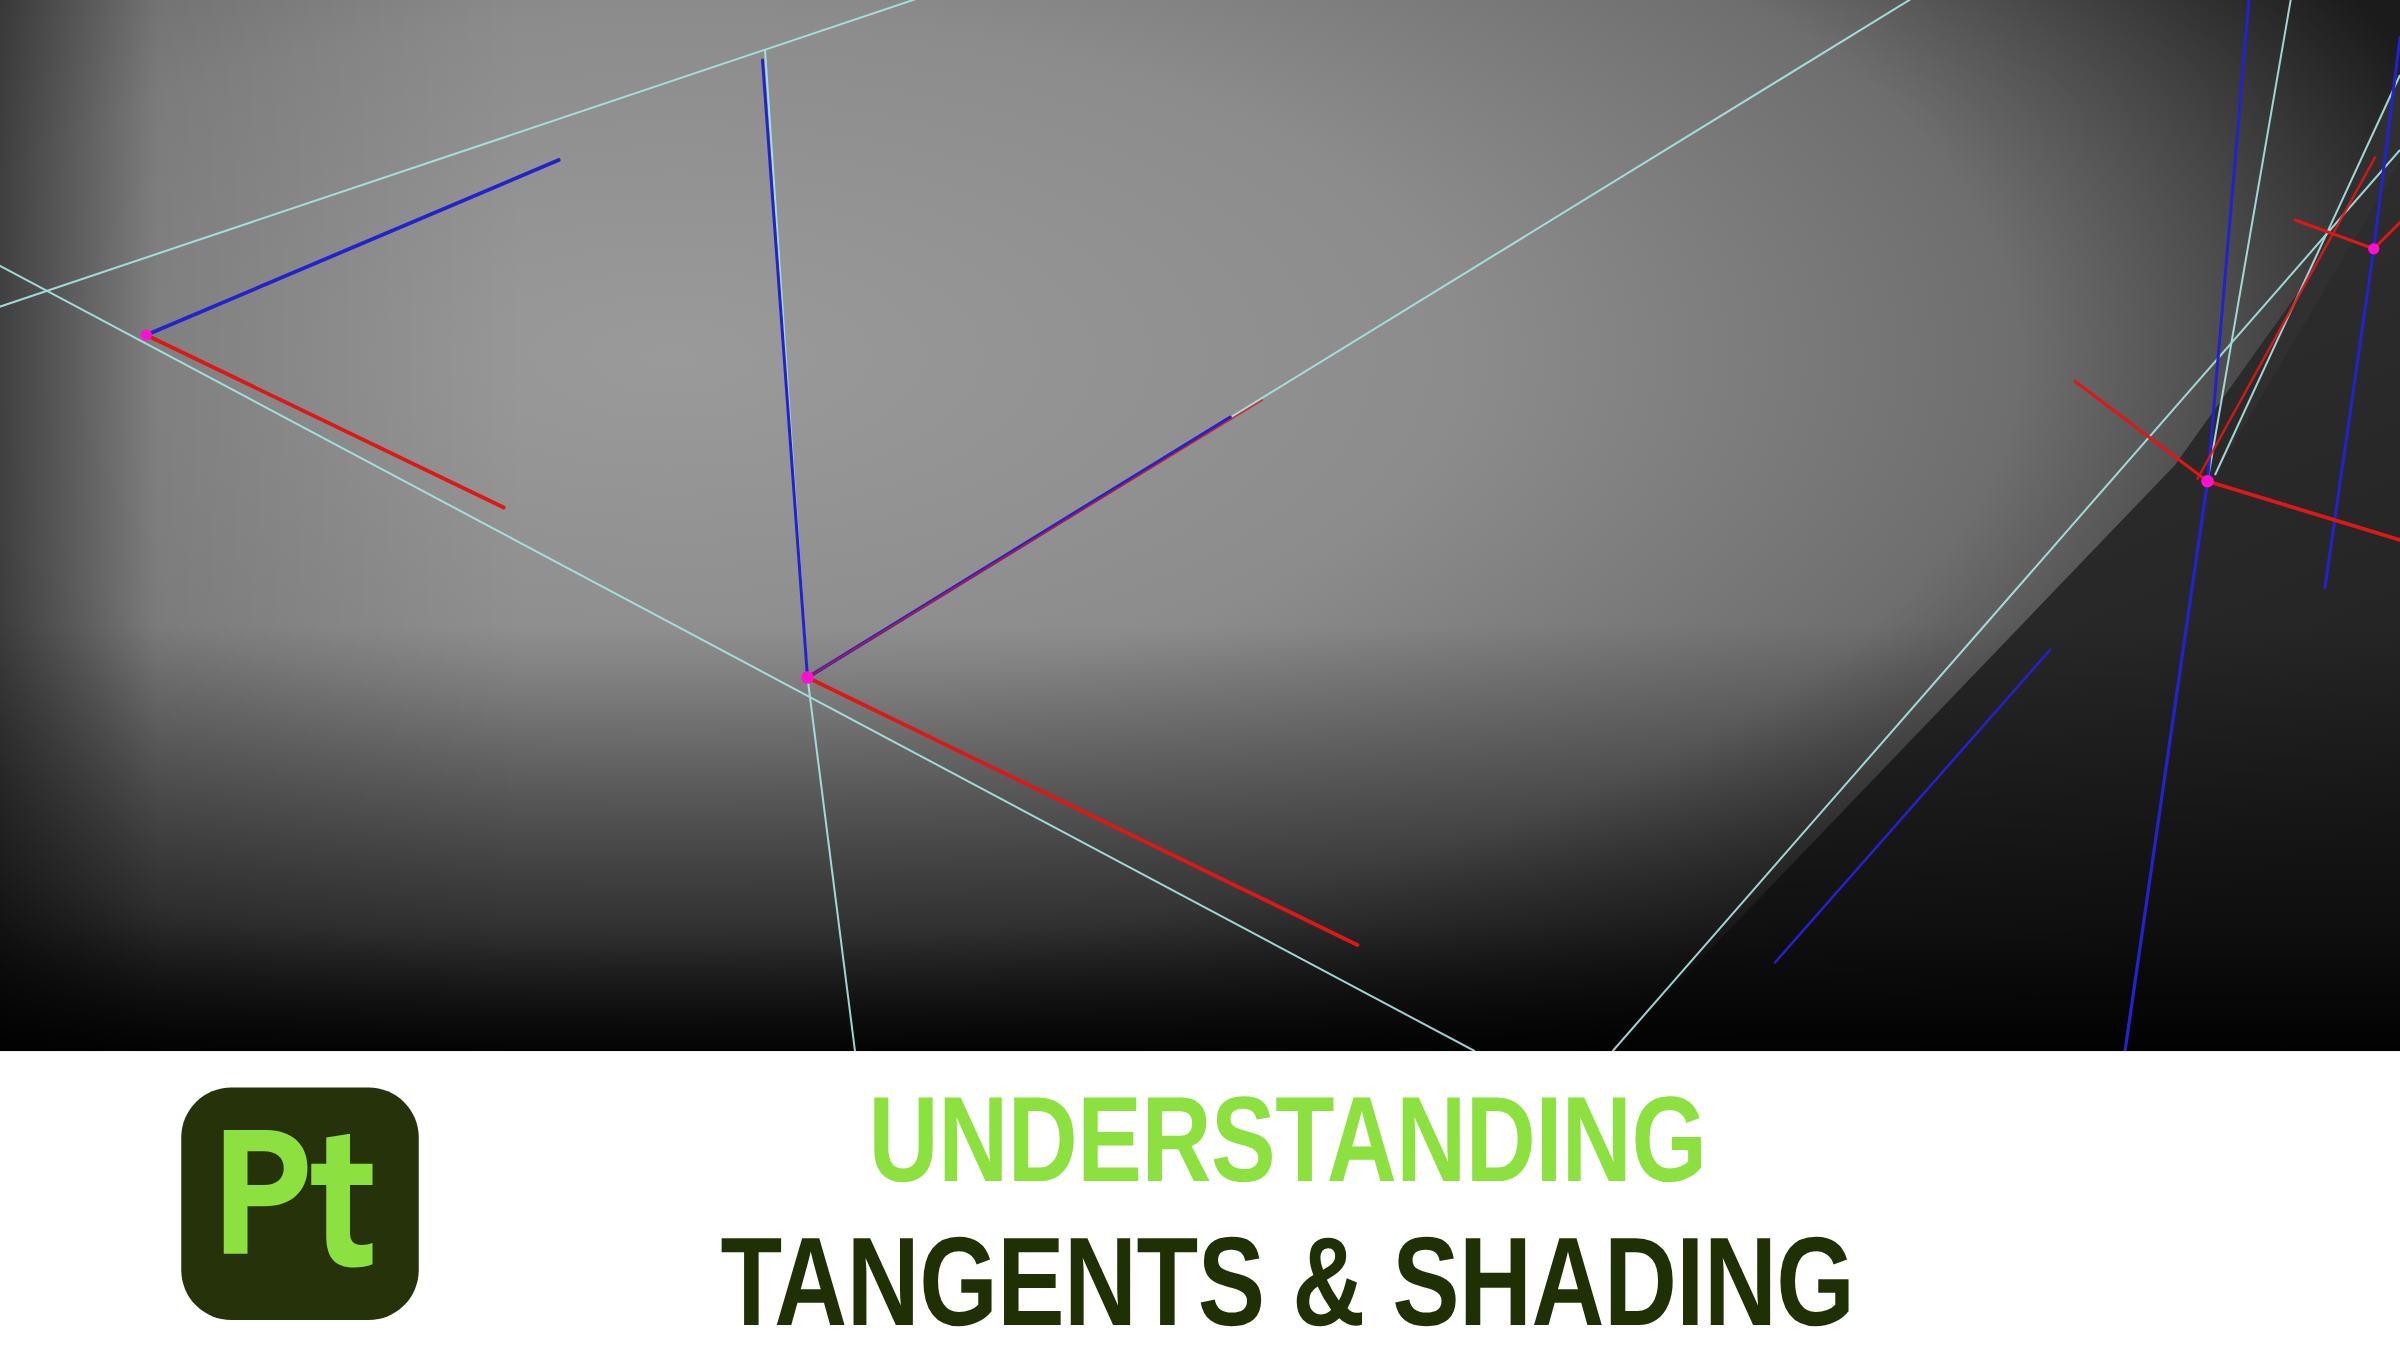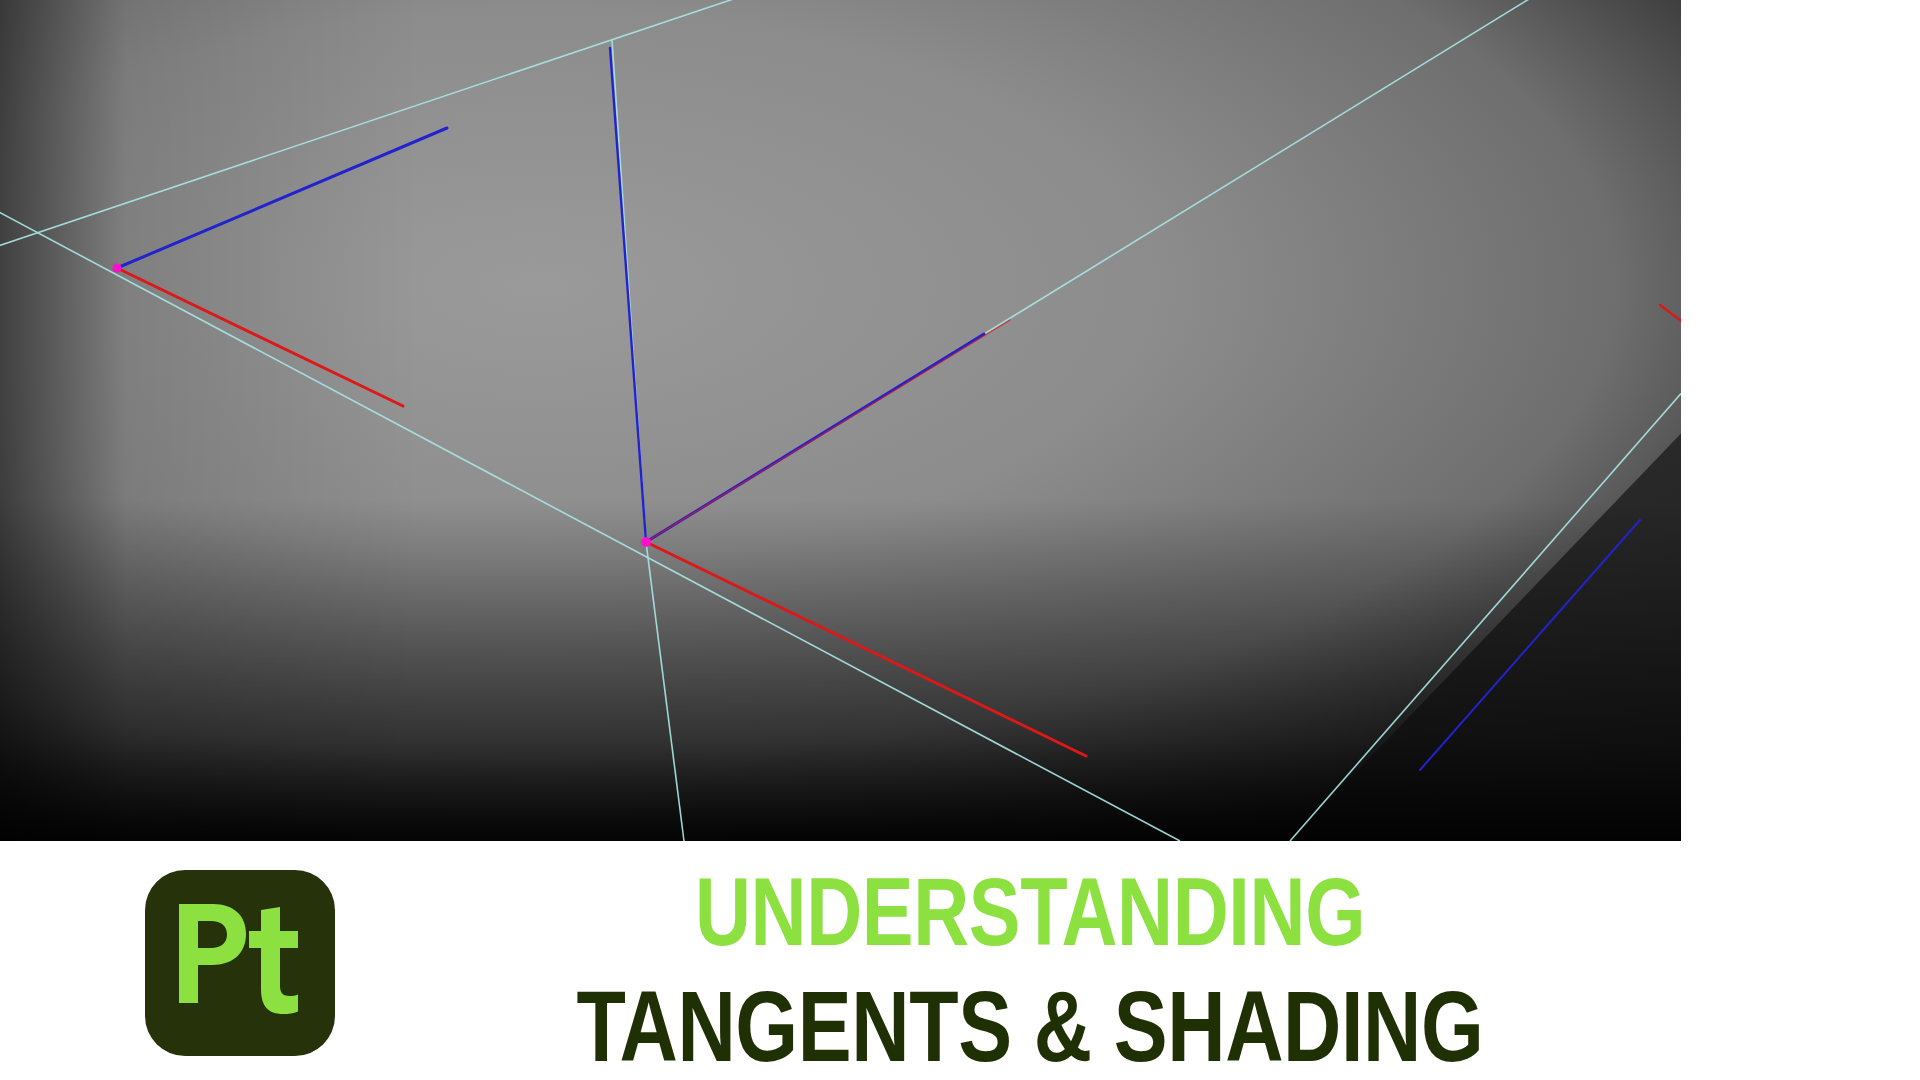--- a/index.html
+++ b/index.html
@@ -7,21 +7,21 @@
     padding: 0;
     background: #ffffff;
     width: 1920px;
     height: 1080px;
     overflow: hidden;
     font-family: "Liberation Sans", sans-serif;
   }
 
   #screen {
     position: relative;
-    width: 1681px;
+    width: 1920px;
     height: 1080px;
     overflow: hidden;
     background: #ffffff;
   }
 
   
   #viewport {
     position: absolute;
     left: 0;
     top: 0;

